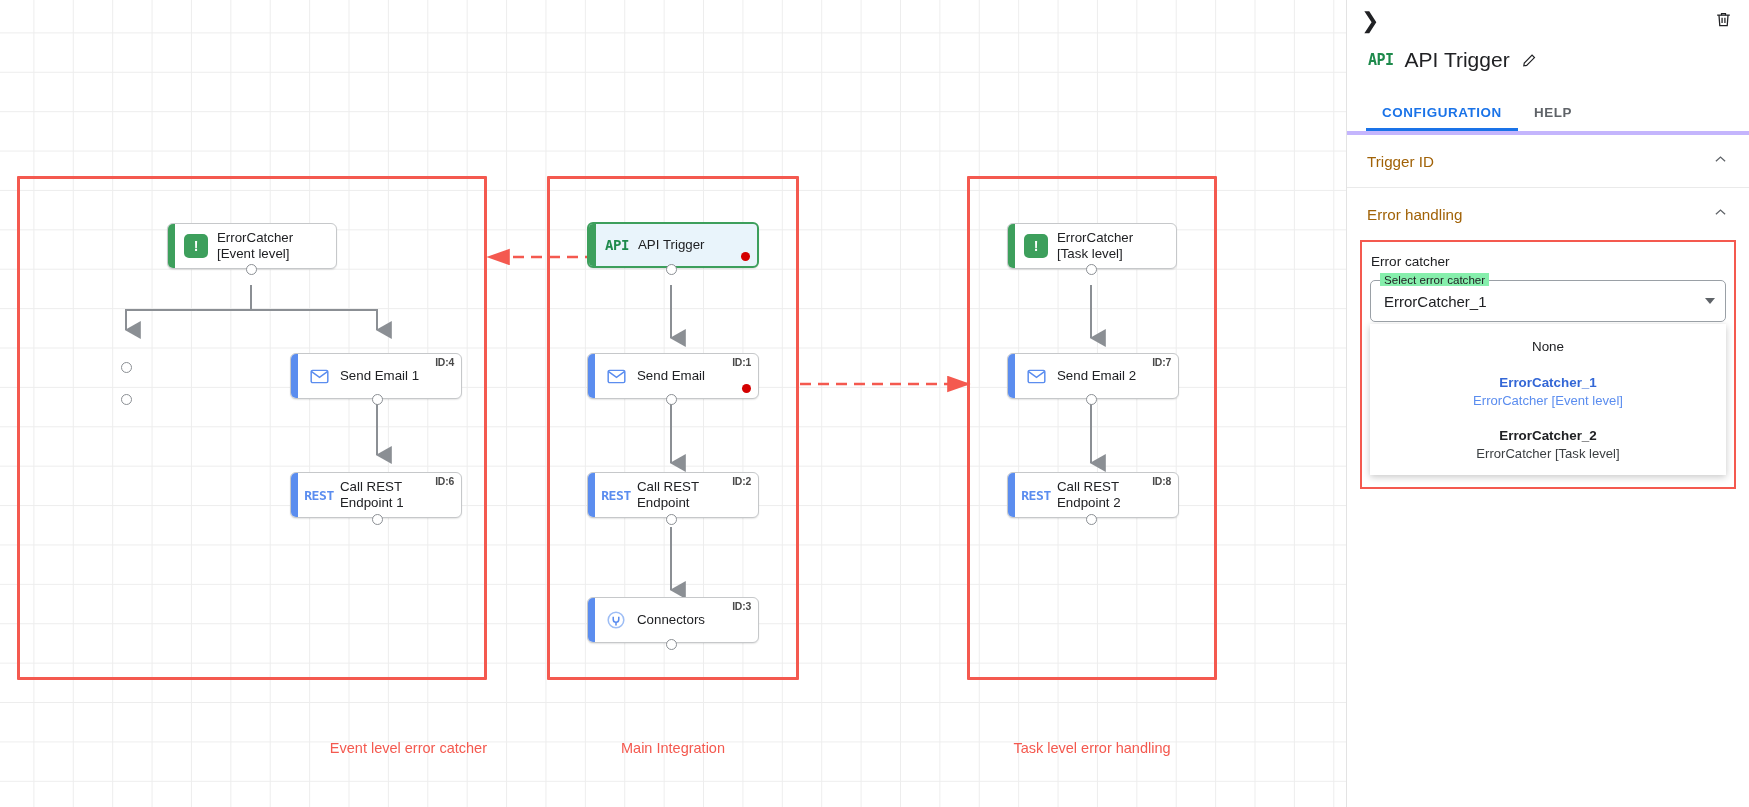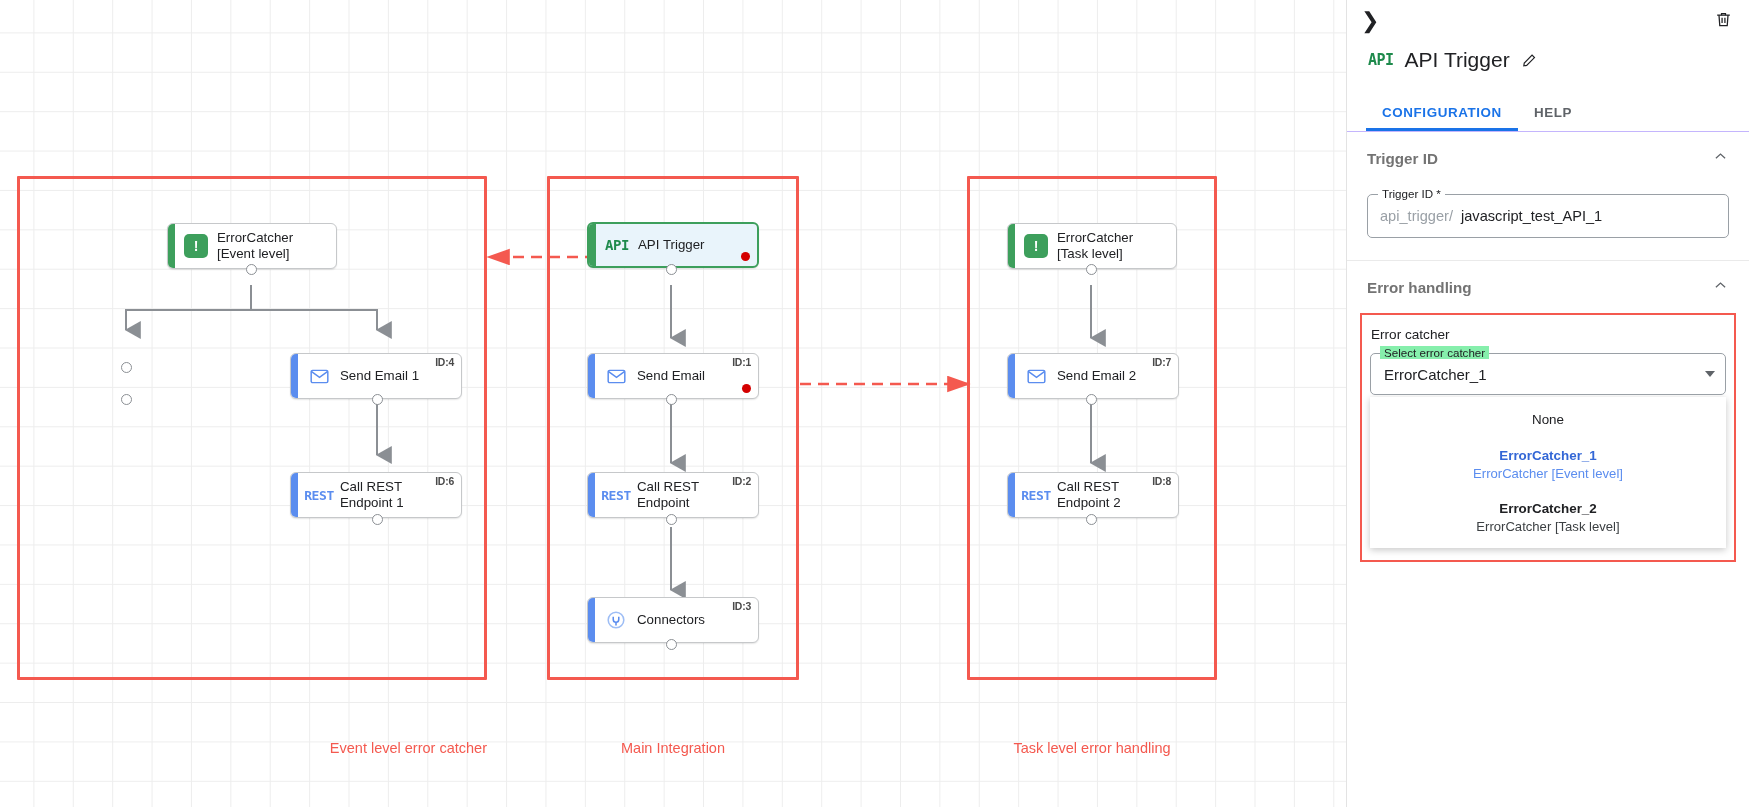--- a/index.html
+++ b/index.html
@@ -132,37 +132,37 @@
     position: absolute; right: 16px; top: 10px;
   }
   .p-title-row {
     display: flex; align-items: center; gap: 11px;
     padding: 0 20px 0 21px; height: 36px;
   }
   .p-title {
     font-size: 21px; color: #202124; font-weight: 400;
   }
   .tabs {
-    display: flex; margin-top: 18px; border-bottom: 1px solid #c4b5fd;
+    display: flex; margin-top: 18px; border-bottom: 4px solid #c4b5fd;
     padding-left: 19px;
   }
   .tab {
     font-size: 13.4px; letter-spacing: 0.6px; font-weight: 600;
     color: #5f6368; padding: 9px 16px 11px; cursor: pointer;
   }
   .tab.active { color: #1a73e8; box-shadow: inset 0 -3px 0 #1a73e8; }
 
   .section {
     padding: 0 20px; border-bottom: 1px solid #eaeaea;
   }
   .section-head {
     display:flex; align-items:center; justify-content:space-between;
     height: 52px; cursor: pointer;
   }
-  .section-title { font-size: 15.2px; color: #737373; font-weight: 700; }
+  .section-title { font-size: 15.2px; color: #a16207; font-weight: 400; }
   .caret { color:#5f6368; }
 
   .mdfield {
     position: relative;
     margin: 10px 0 22px;
     height: 44px;
     border: 1px solid #9aa0a6;
     border-radius: 5px;
     display: flex; align-items: center;
     padding: 0 12px;
@@ -427,25 +427,20 @@
     </div>
 
     <div class="section">
       <div class="section-head">
         <span class="section-title">Trigger ID</span>
         <span class="caret">
           <svg width="17" height="17" viewBox="0 0 24 24" fill="none" stroke="#5f6368" stroke-width="1.8">
             <path d="M5.5 14.5L12 8.5l6.5 6"></path>
           </svg>
         </span>
-      </div>
-      <div class="mdfield">
-        <span class="legend">Trigger ID *</span>
-        <span class="prefix">api_trigger/</span>
-        <span class="value">javascript_test_API_1</span>
       </div>
     </div>
 
     <div class="section" style="border-bottom:none;">
       <div class="section-head">
         <span class="section-title">Error handling</span>
         <span class="caret">
           <svg width="17" height="17" viewBox="0 0 24 24" fill="none" stroke="#5f6368" stroke-width="1.8">
             <path d="M5.5 14.5L12 8.5l6.5 6"></path>
           </svg>

